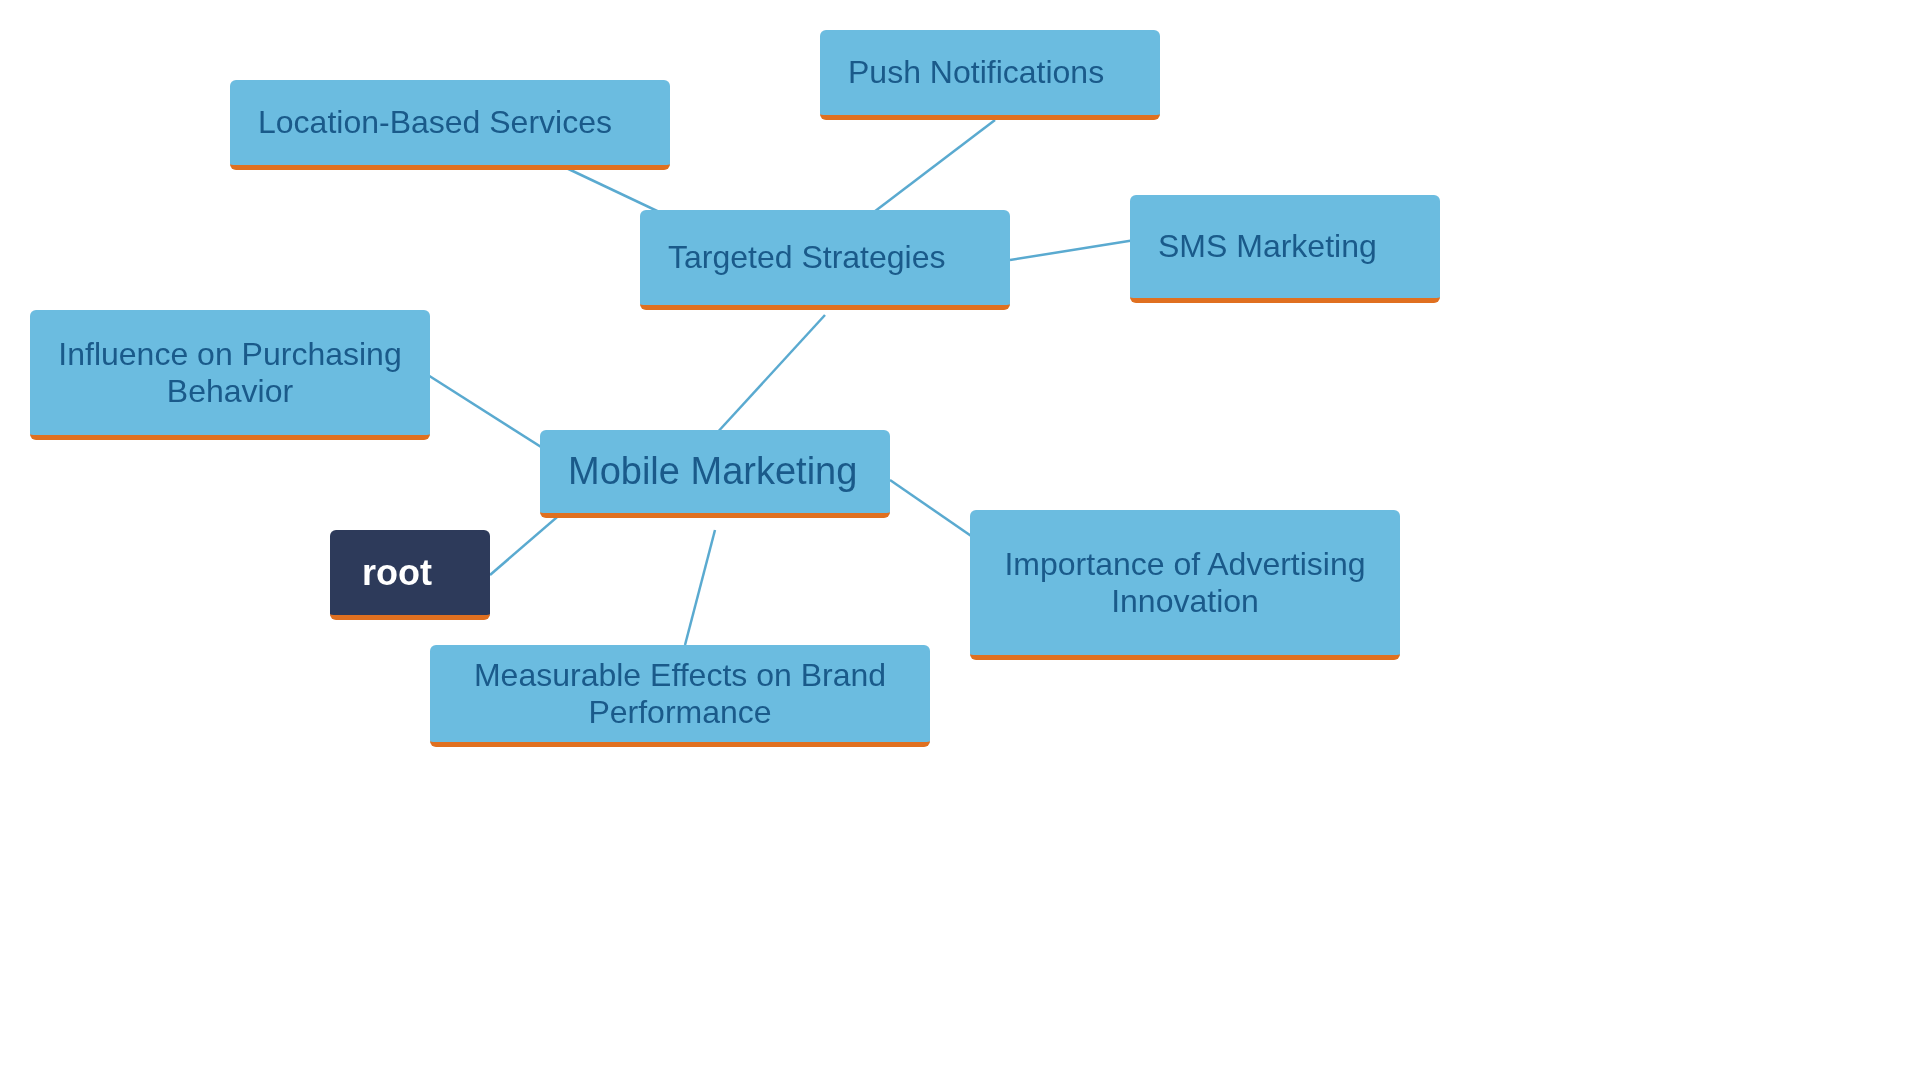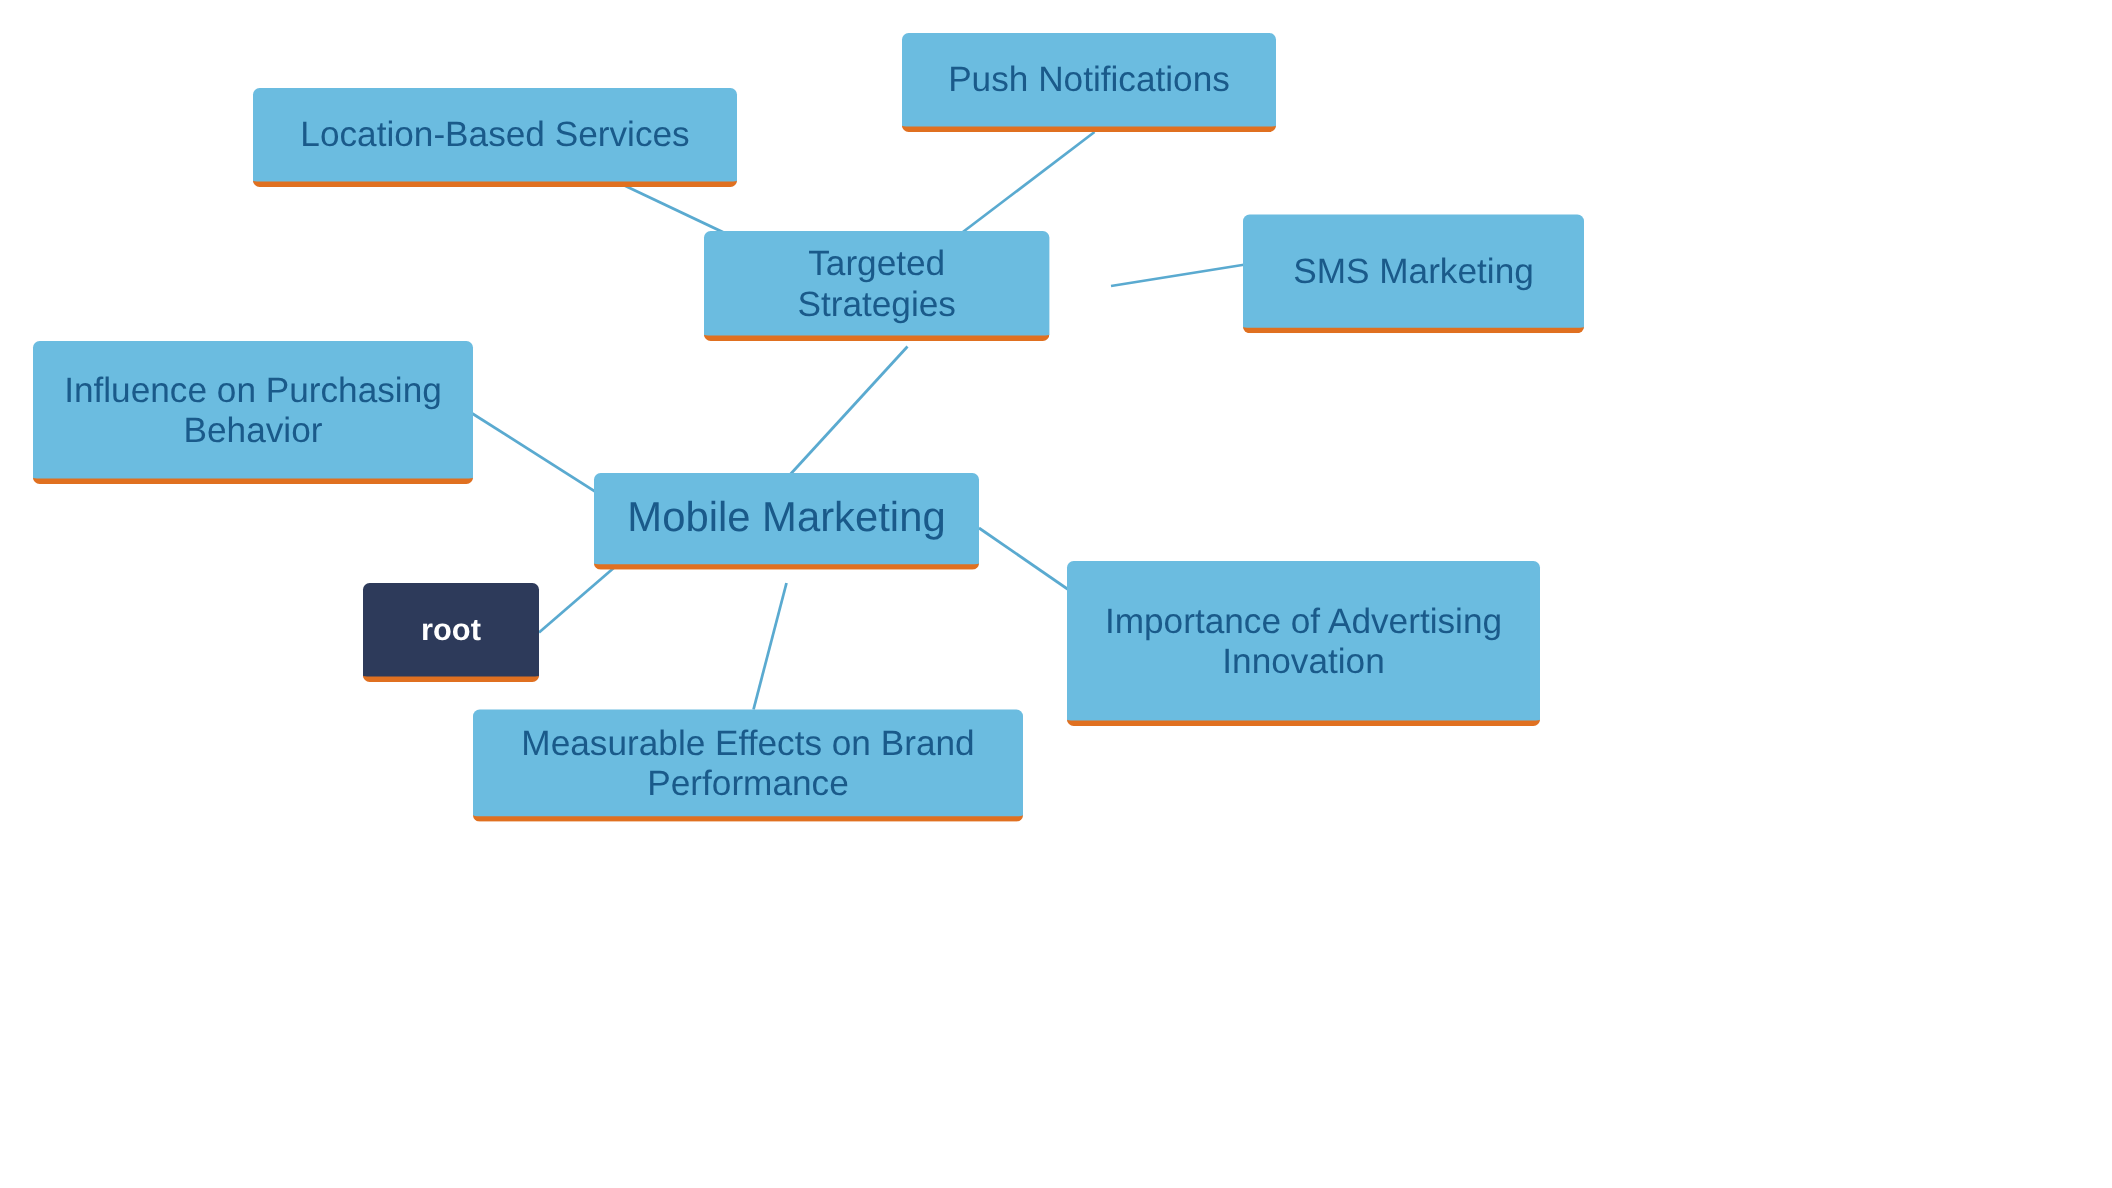--- a/index.html
+++ b/index.html
@@ -18,37 +18,37 @@
       width: 1920px;
       height: 1080px;
       pointer-events: none;
     }
 
     .node {
       position: absolute;
       border-radius: 6px;
       display: flex;
       align-items: center;
-      justify-content: center;
+      justify-content: flex-start;
       text-align: center;
       border-bottom: 5px solid #e07020;
     }
 
     .node-blue {
       background: #6bbce0;
       color: #1a5a8a;
       font-size: 32px;
       font-weight: 500;
       padding: 18px 28px;
     }
 
     .node-root {
       background: #2d3a5a;
       color: #ffffff;
-      font-size: 28px;
+      font-size: 36px;
       font-weight: 600;
       padding: 18px 32px;
       border-bottom: 5px solid #e07020;
     }
 
     .node-center {
       font-size: 38px;
     }
   </style>
 </head>
@@ -74,21 +74,21 @@
 </svg>
 
 <div class="node node-root" style="left:330px; top:530px; width:160px; height:90px;">
   <span>root</span>
 </div>
 
 <div class="node node-blue node-center" style="left:540px; top:430px; width:350px; height:88px;">
   <span>Mobile Marketing</span>
 </div>
 
-<div class="node node-blue" style="left:640px; top:210px; width:314px; height:100px;">
+<div class="node node-blue" style="left:640px; top:210px; width:370px; height:100px;">
   <span>Targeted Strategies</span>
 </div>
 
 <div class="node node-blue" style="left:230px; top:80px; width:440px; height:90px;">
   <span>Location-Based Services</span>
 </div>
 
 <div class="node node-blue" style="left:820px; top:30px; width:340px; height:90px;">
   <span>Push Notifications</span>
 </div>

